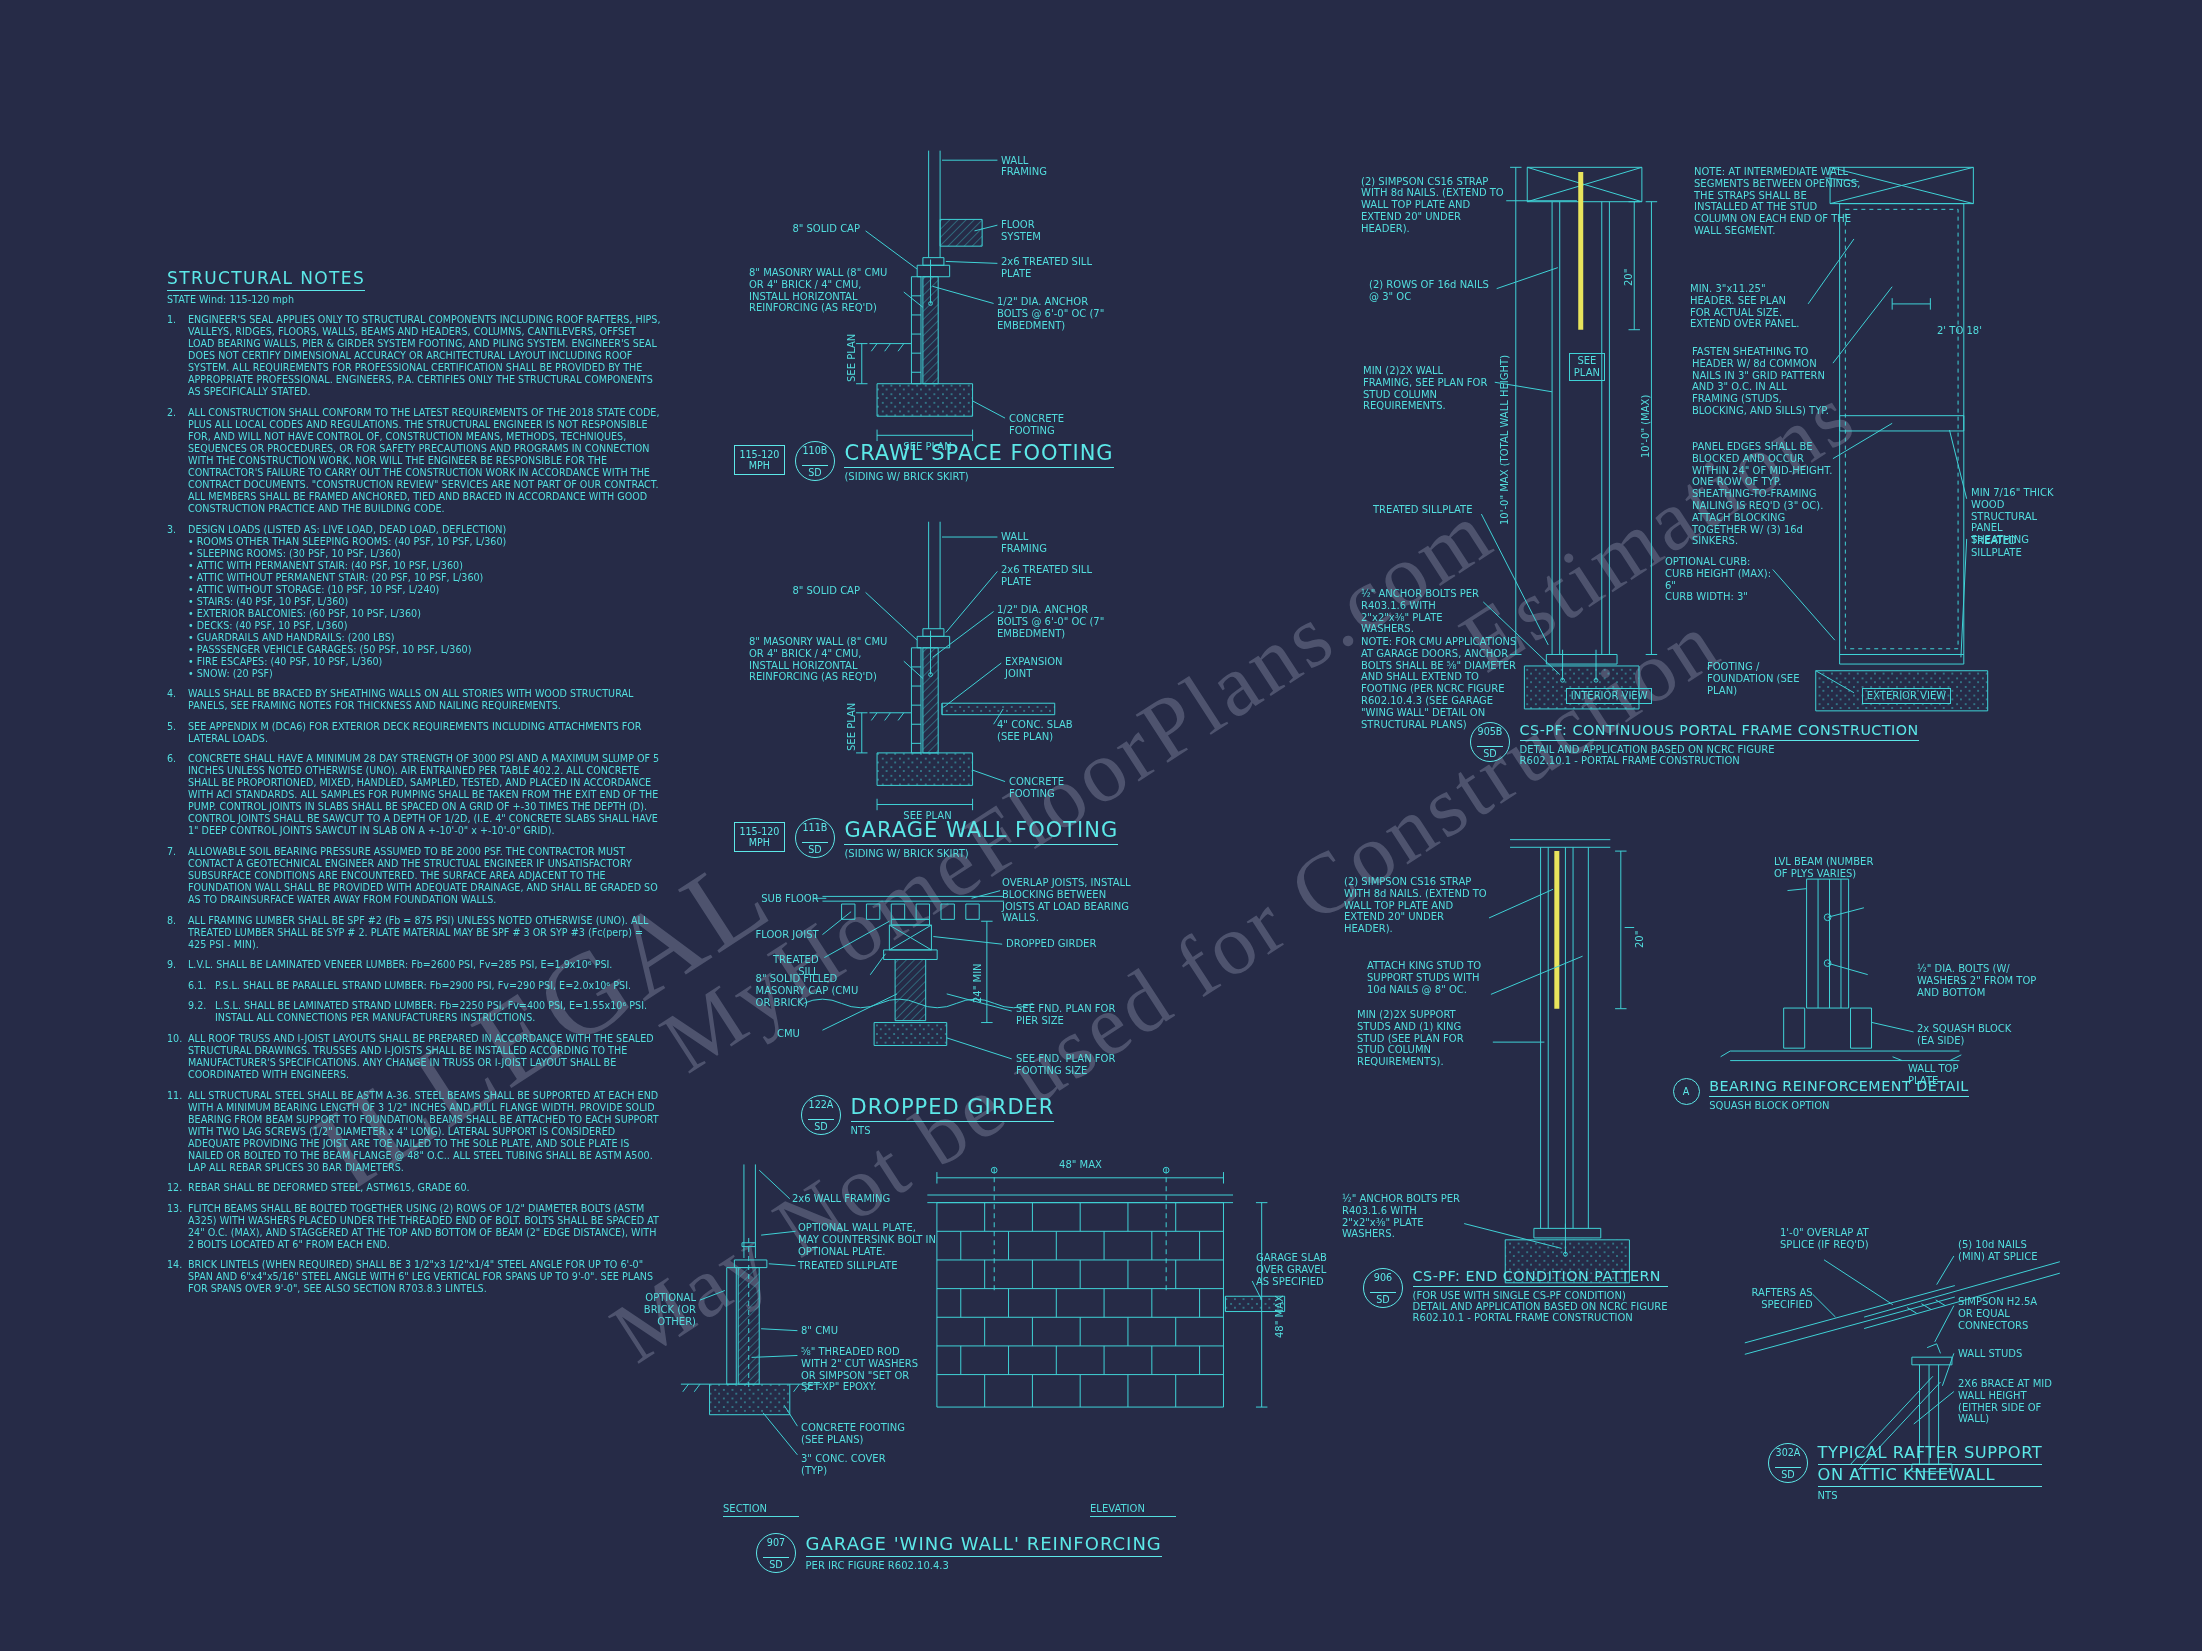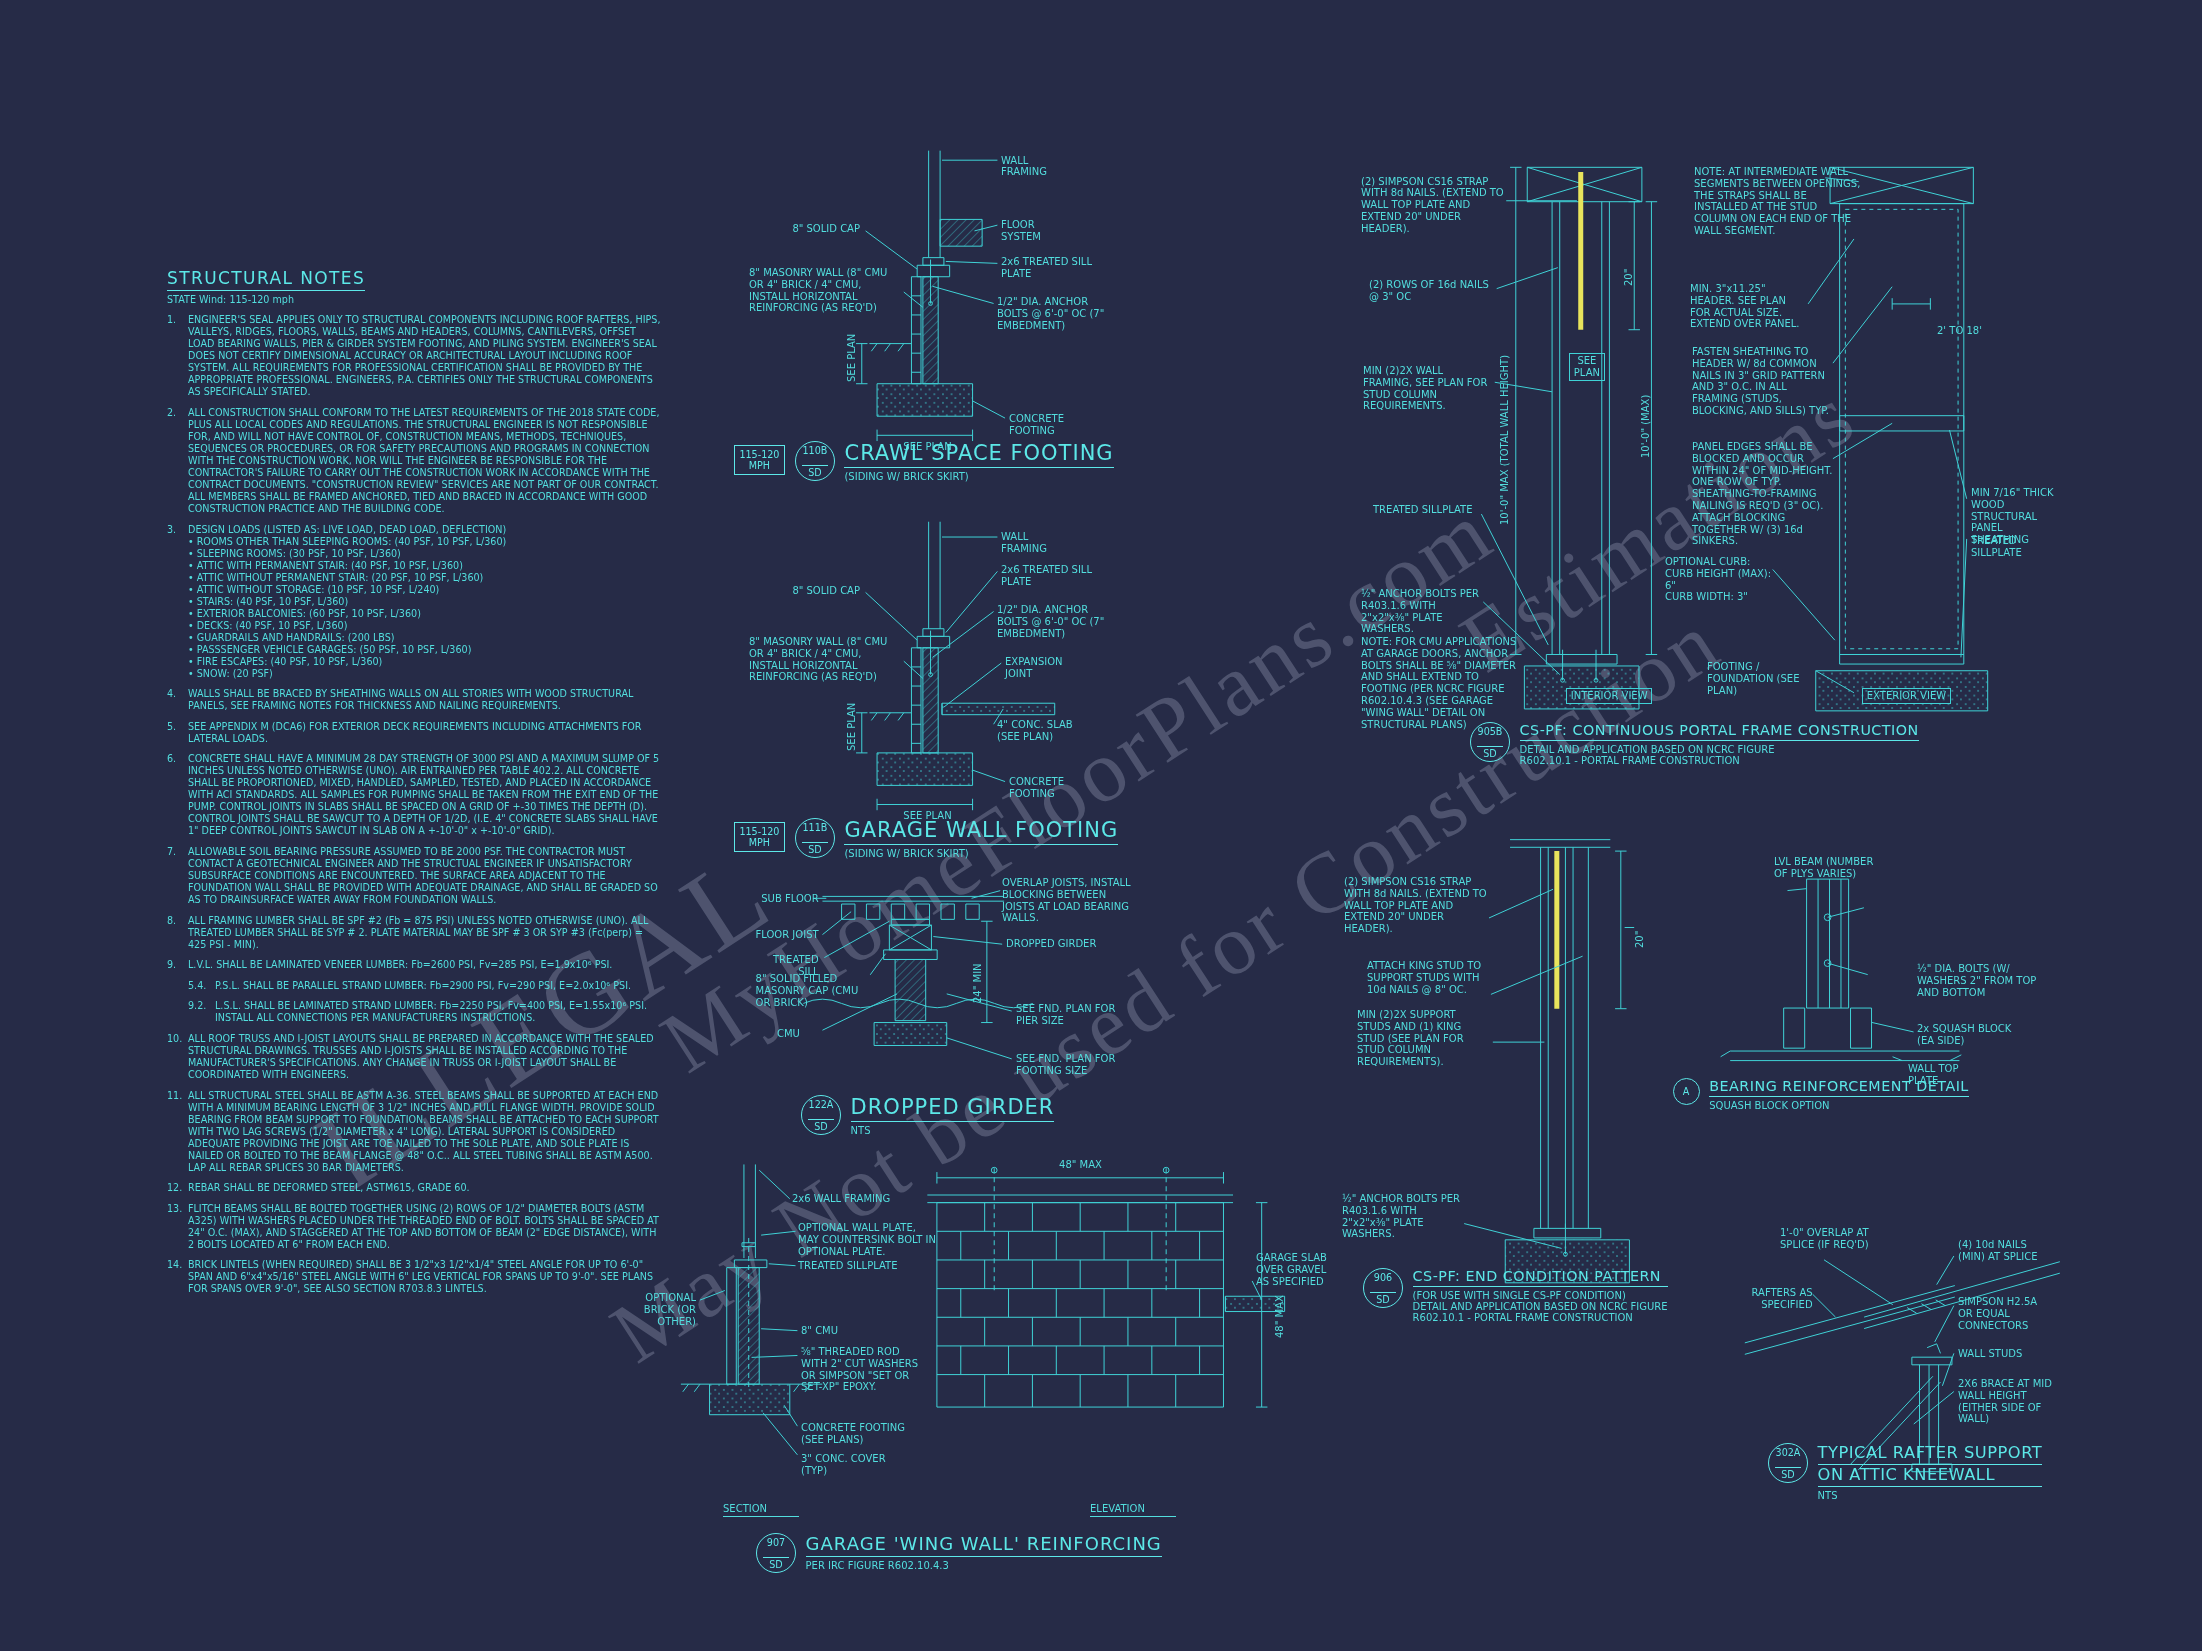--- a/index.html
+++ b/index.html
@@ -96,21 +96,21 @@
       </div>
     <div class="note">
         <span class="nnum">8.</span>
         <span class="ntext">ALL FRAMING LUMBER SHALL BE SPF #2 (Fb = 875 PSI) UNLESS NOTED OTHERWISE (UNO). ALL TREATED LUMBER SHALL BE SYP # 2. PLATE MATERIAL MAY BE SPF # 3 OR SYP #3 (Fc(perp) = 425 PSI - MIN).</span>
       </div>
     <div class="note">
         <span class="nnum">9.</span>
         <span class="ntext">L.V.L.  SHALL BE LAMINATED VENEER LUMBER: Fb=2600 PSI, Fv=285 PSI, E=1.9x10⁶ PSI.</span>
       </div>
     <div class="note" style="margin-left:21px;">
-        <span class="nnum" style="width:27px;flex-basis:27px;">5.4.</span>
+        <span class="nnum" style="width:27px;flex-basis:27px;">6.1.</span>
         <span class="ntext">P.S.L.  SHALL BE PARALLEL STRAND LUMBER: Fb=2900 PSI, Fv=290 PSI, E=2.0x10⁶ PSI.</span>
       </div>
     <div class="note" style="margin-left:21px;">
         <span class="nnum" style="width:27px;flex-basis:27px;">9.2.</span>
         <span class="ntext">L.S.L.  SHALL BE LAMINATED STRAND LUMBER: Fb=2250 PSI, Fv=400 PSI, E=1.55x10⁶ PSI.
 INSTALL ALL CONNECTIONS PER MANUFACTURERS INSTRUCTIONS.</span>
       </div>
     <div class="note">
         <span class="nnum">10.</span>
         <span class="ntext">ALL ROOF TRUSS AND I-JOIST LAYOUTS SHALL BE PREPARED IN ACCORDANCE WITH THE SEALED STRUCTURAL DRAWINGS. TRUSSES AND I-JOISTS SHALL BE INSTALLED ACCORDING TO THE MANUFACTURER'S SPECIFICATIONS. ANY CHANGE IN TRUSS OR I-JOIST LAYOUT SHALL BE COORDINATED WITH  ENGINEERS.</span>
@@ -668,21 +668,21 @@
           <line x1="220" y1="176" x2="134" y2="268"></line>
         <line x1="98" y1="48" x2="170" y2="95"></line>
         <line x1="234" y1="44" x2="216" y2="74"></line>
         <line x1="86" y1="84" x2="110" y2="108"></line>
         <line x1="234" y1="96" x2="214" y2="134"></line>
         <line x1="234" y1="146" x2="222" y2="180"></line>
         <line x1="234" y1="186" x2="192" y2="220"></line>
       </g>
     </svg>
     <div class="lbl" style="left:50px;top:13.4px;width:94px;">1'-0" OVERLAP AT SPLICE (IF REQ'D)</div>
-    <div class="lbl" style="left:228px;top:25px;width:91px;">(4) 10d NAILS (MIN) AT SPLICE</div>
+    <div class="lbl" style="left:228px;top:25px;width:91px;">(5) 10d NAILS (MIN) AT SPLICE</div>
     <div class="lbl r" style="left:9.6px;top:73px;width:73px;">RAFTERS AS SPECIFIED</div>
     <div class="lbl" style="left:228px;top:82px;width:91px;">SIMPSON H2.5A OR EQUAL CONNECTORS</div>
     <div class="lbl" style="left:228px;top:134px;width:76px;">WALL STUDS</div>
     <div class="lbl" style="left:228px;top:164px;width:103px;">2X6 BRACE AT MID WALL HEIGHT (EITHER SIDE OF WALL)</div>
     <div class="tb" style="left:38px;top:229px;">
       <div class="bcir">
           <span class="top">302A</span>
           <span class="bot">SD</span>
         </div>
       <div class="tt">

